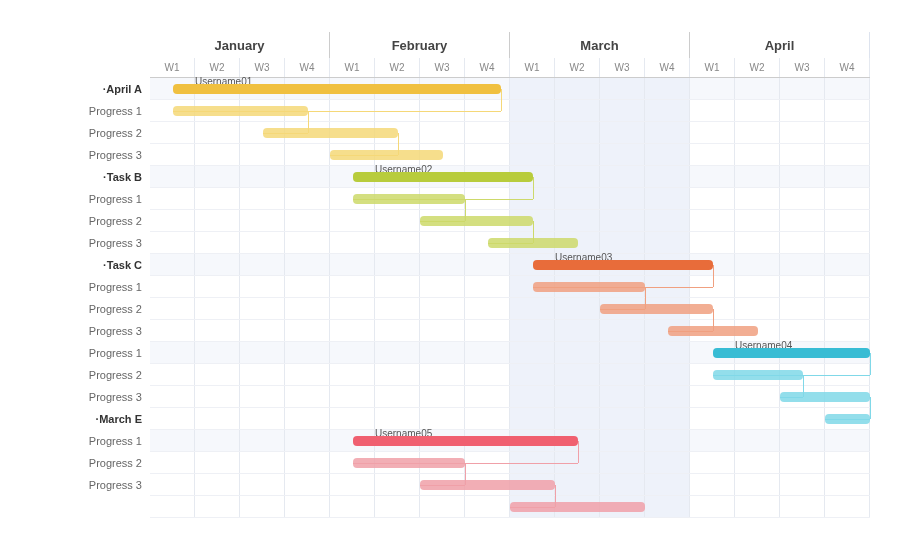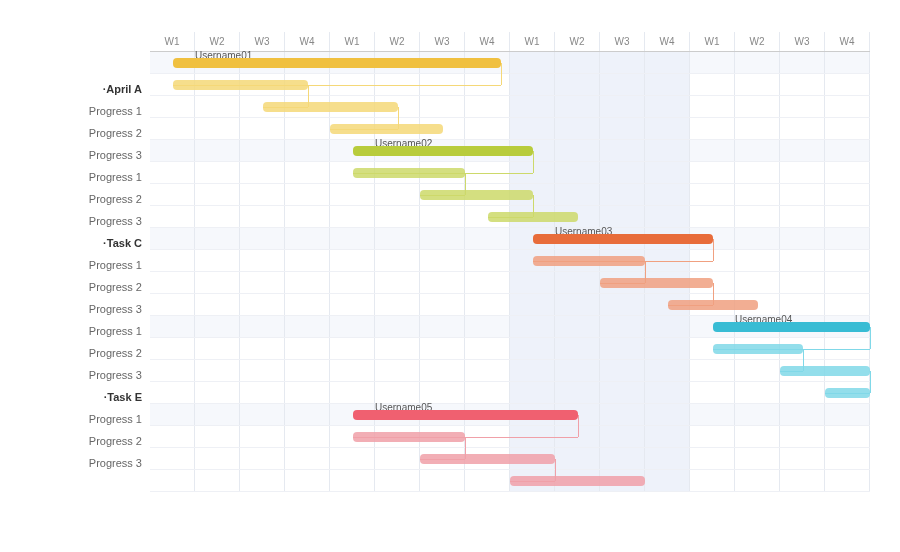--- a/index.html
+++ b/index.html
@@ -113,36 +113,43 @@
 <body>
 
 <div class="page">
   <h1></h1>
   <div class="chart-container">
     <div class="row-labels" id="row-labels">
         <div class="row-label task">·April A</div>
         <div class="row-label">Progress 1</div>
         <div class="row-label">Progress 2</div>
         <div class="row-label">Progress 3</div>
+        <div class="row-label task">·Task B</div>
         <div class="row-label">Progress 1</div>
         <div class="row-label">Progress 2</div>
         <div class="row-label">Progress 3</div>
         <div class="row-label task">·Task C</div>
         <div class="row-label">Progress 1</div>
         <div class="row-label">Progress 2</div>
         <div class="row-label">Progress 3</div>
         <div class="row-label">Progress 1</div>
         <div class="row-label">Progress 2</div>
         <div class="row-label">Progress 3</div>
-        <div class="row-label task">·Task E</div>
+        <div class="row-label task">·March E</div>
         <div class="row-label">Progress 1</div>
         <div class="row-label">Progress 2</div>
         <div class="row-label">Progress 3</div>
       </div>
     <div class="grid-area" id="grid-area">
+      <div class="month-header" id="month-header">
+          <div class="month-cell" style="width: 180px; border-right: 1px solid rgb(204, 204, 204);">January</div>
+          <div class="month-cell" style="width: 180px; border-right: 1px solid rgb(204, 204, 204);">February</div>
+          <div class="month-cell" style="width: 180px; border-right: 1px solid rgb(204, 204, 204);">March</div>
+          <div class="month-cell" style="width: 180px;">April</div>
+        </div>
       <div class="week-header" id="week-header">
           <div class="week-cell" style="width: 45px;">W1</div>
           <div class="week-cell" style="width: 45px;">W2</div>
           <div class="week-cell" style="width: 45px;">W3</div>
           <div class="week-cell" style="width: 45px;">W4</div>
           <div class="week-cell" style="width: 45px;">W1</div>
           <div class="week-cell" style="width: 45px;">W2</div>
           <div class="week-cell" style="width: 45px;">W3</div>
           <div class="week-cell" style="width: 45px;">W4</div>
           <div class="week-cell" style="width: 45px;">W1</div>

